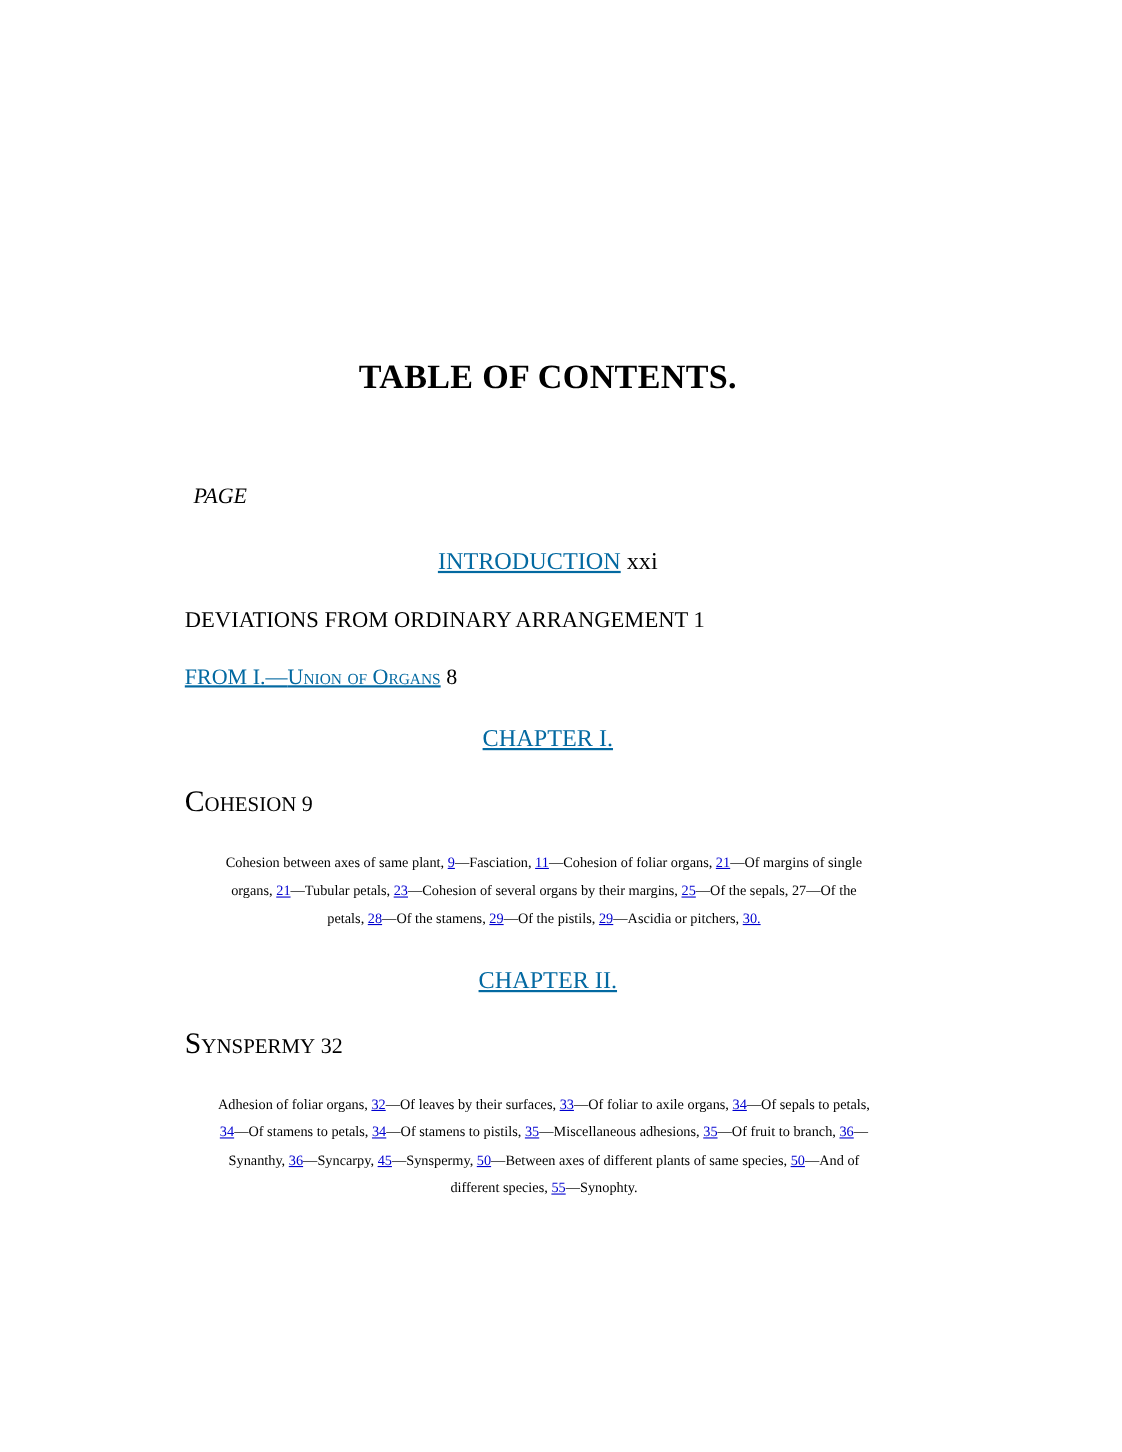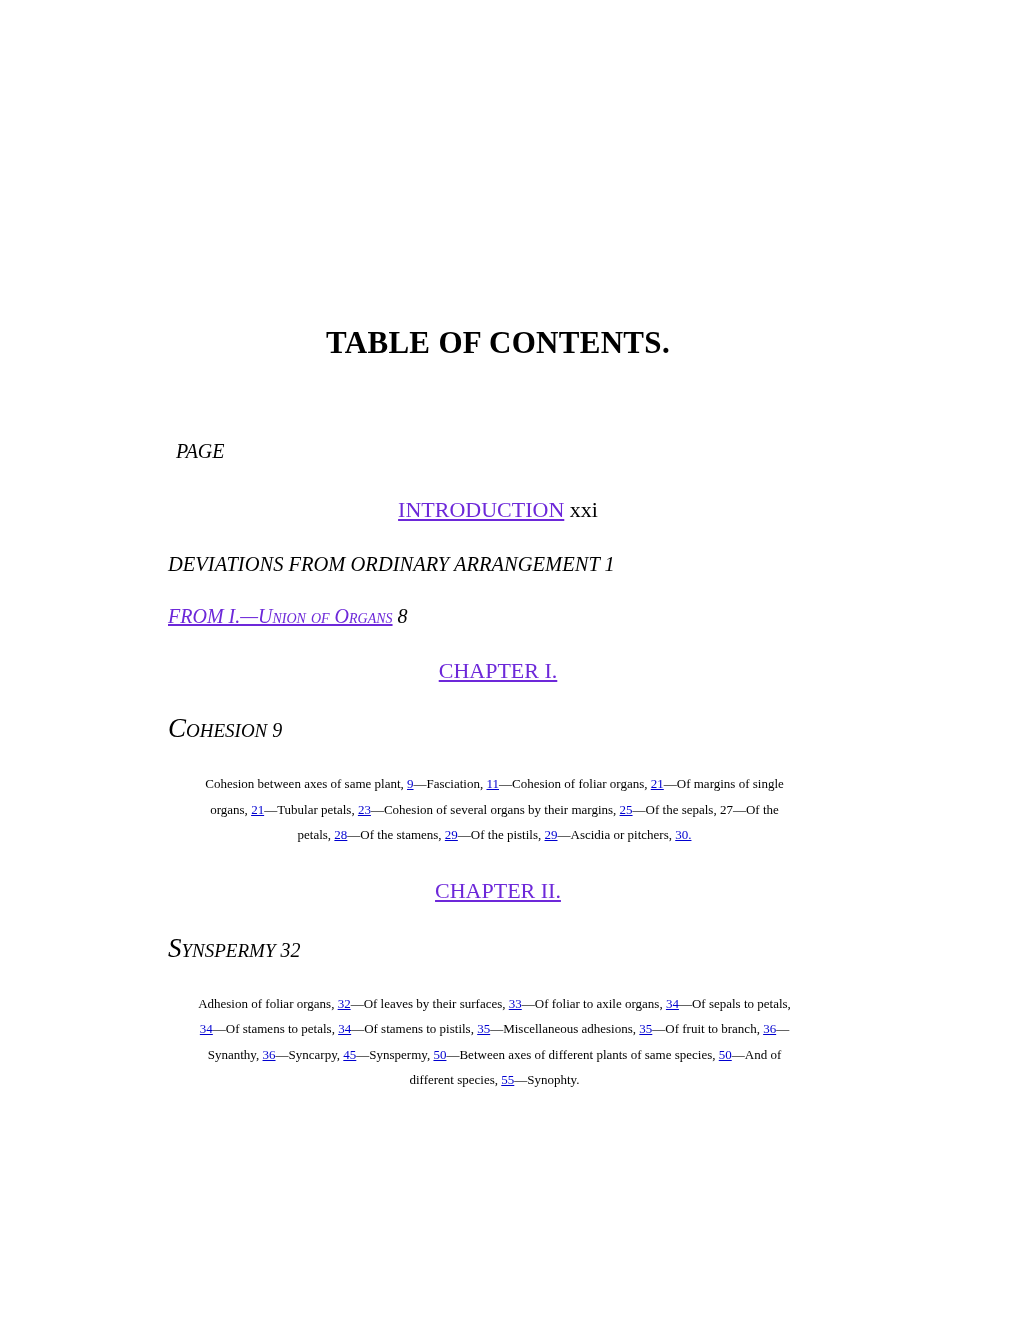--- a/index.html
+++ b/index.html
@@ -64,40 +64,39 @@
   .center-head.h-book  { padding-top: 28px; }
   .center-head.h-chap  { padding-top: 28px; }
   .center-head.h-chap2 { padding-top: 29px; }
 
   
   .left-head {
     margin: 0;
     font-size: 20px;
     line-height: 1.25;
     text-align: left;
-    font-style: italic;
   }
   .left-head.h-dev  { padding-top: 29px; font-size: 20.5px; }
   .left-head.h-part { padding-top: 26px; }
   .left-head.h-coh  { padding-top: 28px; }
   .left-head.h-adh  { padding-top: 28px; }
 
   
   .smallcaps {
     font-variant: small-caps;
     font-size: 27px;
   }
   .smallcaps-blue {
     font-variant: small-caps;
     margin-top: 12px;
   }
 
   
   a, .lnk {
-    color: #6d28d9;
+    color: #0369a1;
     text-decoration: underline;
     cursor: pointer;
   }
   .num {
     color: #0000d0;
     text-decoration: underline;
     cursor: pointer;
   }
   .plain-num {
     color: #000000;

